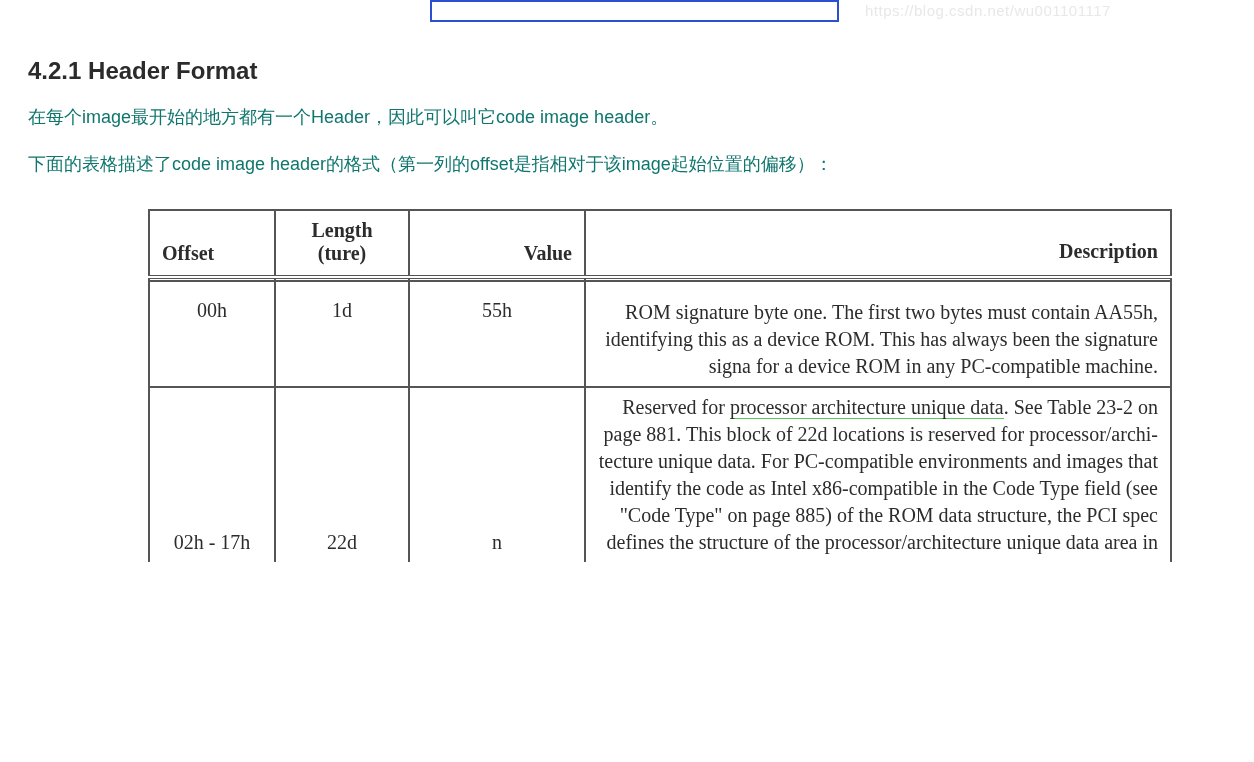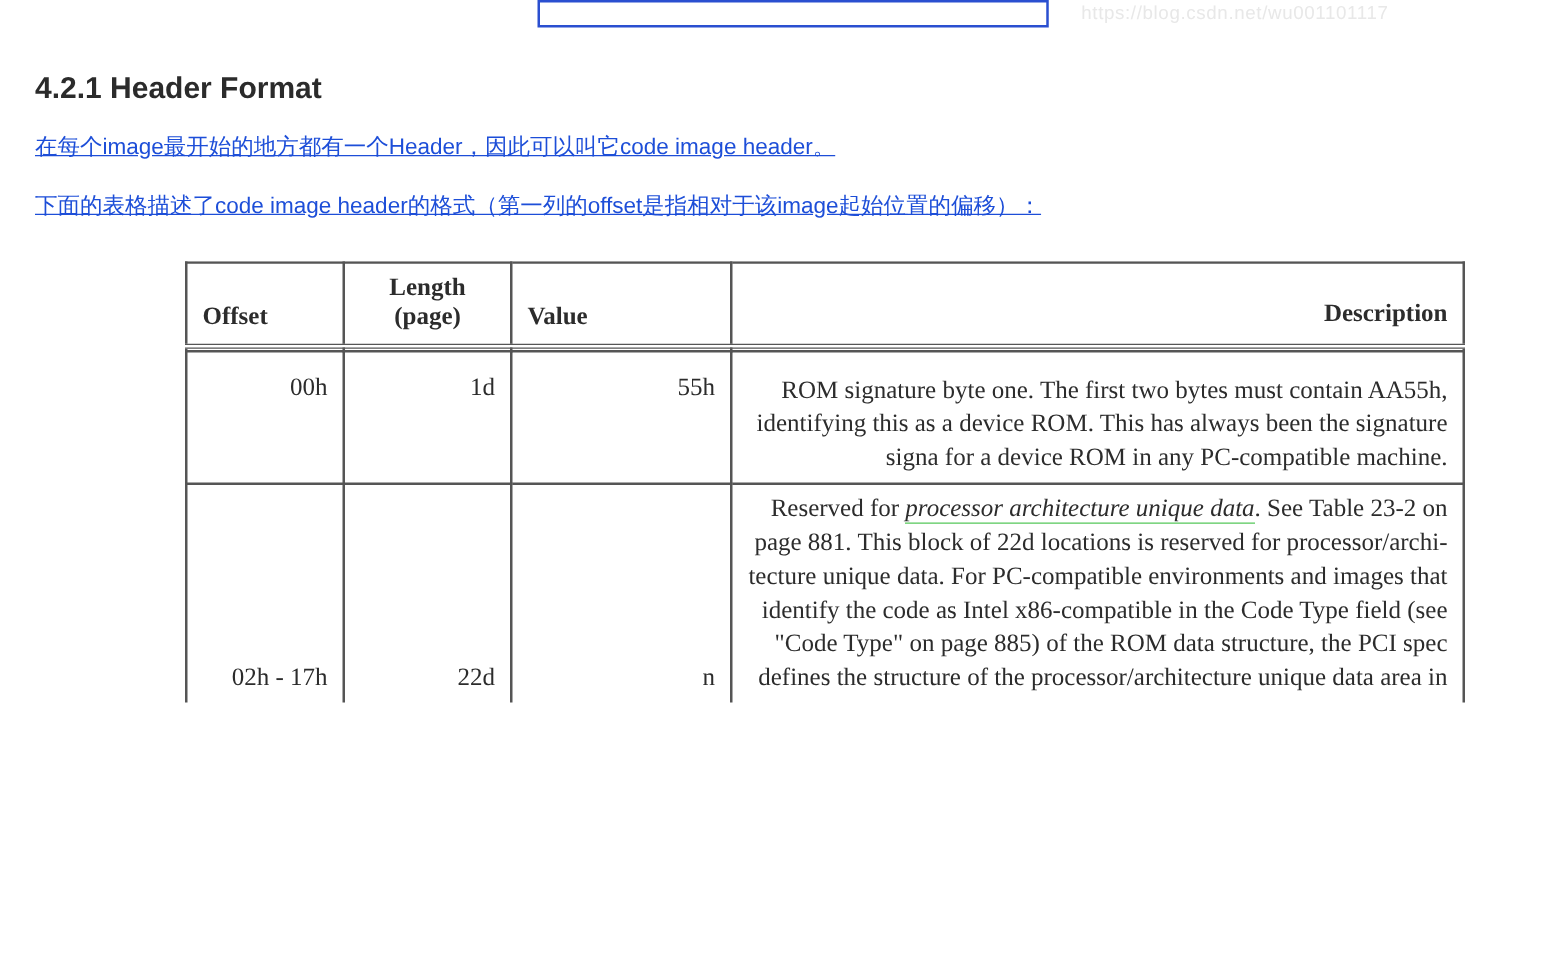--- a/index.html
+++ b/index.html
@@ -29,24 +29,23 @@
       z-index: -1;
     }
     .section-title {
       font-weight: 700;
       font-size: 24px;
       color: #2b2b2b;
       margin: 35px 0 4px 28px;
     }
     .body-text {
       font-size: 18px;
-      color: #1d4ed8;
+      color: #0f766e;
       margin: 18px 0 18px 28px;
       line-height: 1.6;
-      text-decoration: underline;
     }
     .table-wrap {
       margin-left: 148px;
       margin-top: 30px;
     }
     table {
       border-collapse: collapse;
       font-family: "Book Antiqua", Palatino, "Palatino Linotype", Georgia, serif;
       color: #2c2c2c;
     }
@@ -77,26 +76,25 @@
       right: -2px;
       bottom: -7px;
       height: 2px;
       background: #555;
     }
     tbody tr:first-child td {
       padding-top: 20px;
     }
     .col-offset { width: 100px; text-align: left; }
     .col-length { width: 108px; text-align: center; }
-    .col-value  { width: 150px; text-align: left; }
+    .col-value  { width: 150px; text-align: right; }
     .col-desc   { width: 560px; text-align: right; line-height: 1.35; }
-    td.c { text-align: right; }
+    td.c { text-align: center; }
     .underline-green {
       border-bottom: 1.5px solid #55c85a;
-      font-style: italic;
     }
     tbody tr.last td {
       border-bottom: none;
     }
     .table-clip {
       height: 570px;
       overflow: hidden;
     }
   </style>
 </head>
@@ -111,21 +109,21 @@
 <div class="body-text">下面的表格描述了code image header的格式（第一列的offset是指相对于该image起始位置的偏移）：</div>
 
 <div class="table-wrap">
   <div class="table-clip">
   <table>
     <thead>
       <tr>
         <th class="col-offset">Offset</th>
         <th class="col-length">
           <span>Length</span><br>
-          <span>(page)</span>
+          <span>(ture)</span>
         </th>
         <th class="col-value">Value</th>
         <th class="col-desc">Description</th>
       </tr>
     </thead>
     <tbody>
       <tr>
         <td class="c col-offset">00h</td>
         <td class="c col-length">1d</td>
         <td class="c col-value">55h</td>

